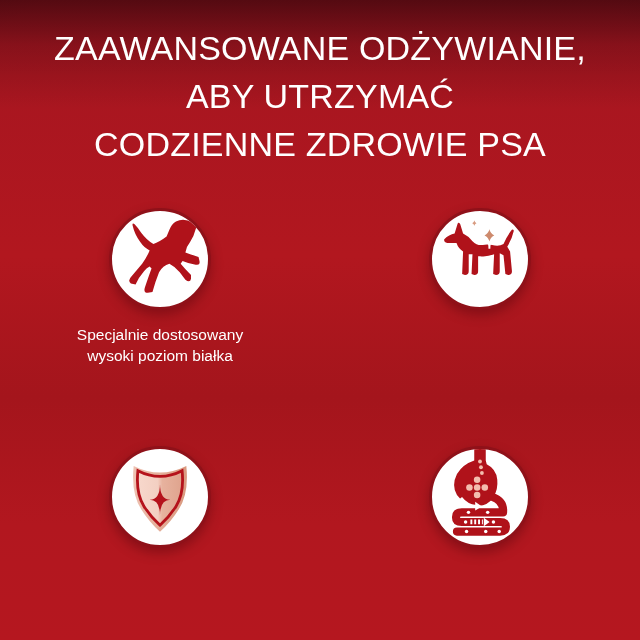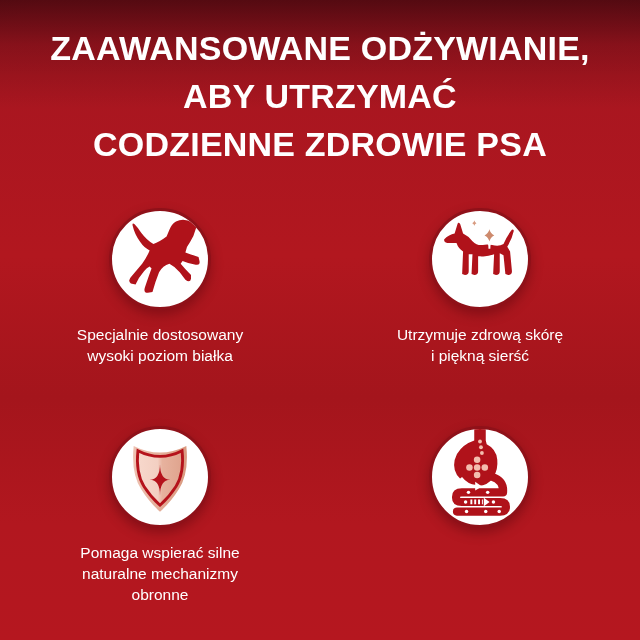--- a/index.html
+++ b/index.html
@@ -15,30 +15,30 @@
     position:absolute;inset:0;pointer-events:none;
     background:
       linear-gradient(180deg,rgba(30,2,5,.55) 0%,rgba(30,2,5,.20) 7%,rgba(0,0,0,0) 17%),
       radial-gradient(140% 120% at 50% 55%, rgba(0,0,0,0) 55%, rgba(30,0,4,.38) 100%);
   }
   .title{
     position:relative;
     margin:0;padding-top:24px;
     text-align:center;
     color:#ffffff;
-    font-size:34px;line-height:48px;font-weight:700;
+    font-size:34px;line-height:48px;font-weight:400;
     letter-spacing:.2px;
     white-space:pre-line;
   }
   .features{
     position:relative;
     margin-top:40px;
     display:grid;
     grid-template-columns:320px 320px;
-    row-gap:60px;
+    row-gap:80px;
   }
   .feature{
     display:flex;flex-direction:column;align-items:center;
   }
   .icon-circle{
     box-sizing:border-box;
     width:102px;height:102px;border-radius:50%;
     background:#ffffff;
     border:3px solid #8f1119;
     box-shadow:0 5px 12px rgba(60,4,8,.35);
@@ -88,22 +88,20 @@
             Q38 26 42 31 Q47 36 53 35 Q57 34 63 35 Q70 37 75 34
             Q78 27 83 20 Q85 17 86 20 Q84 29 79 37 L82 42
             L84 63 Q84 67 80 67 L77 66 L75 46 L71 44
             L71 63 Q71 67 67 67 L64 66 L65 45 Q57 48 50 47 L48 47
             L48 63 Q48 67 44 67 L41 66 L42 45 L38 45
             L38 63 Q38 67 34 67 L31 66 L32 42 Q27 39 25 33 Q20 33 15 33 Q11 32 12 29 Z"></path>
           <path fill="#d89b80" stroke="#ffffff" stroke-width="2" d="M44 4 Q44 12 50 12 Q44 12 44 20 Q44 12 38 12 Q44 12 44 4 Z"></path>
           <path fill="#cd8a6d" stroke="#ffffff" stroke-width="2" d="M60 11 Q60 25 70 25 Q60 25 60 39 Q60 25 50 25 Q60 25 60 11 Z"></path>
         </svg>
       </div>
-      <p class="caption">Utrzymuje zdrową skórę
-i piękną sierść</p>
     </div>
 
     <div class="feature">
       <div class="icon-circle">
         <svg width="94" height="94" viewBox="0 0 100 100" aria-hidden="true">
           <defs>
             <linearGradient id="shOuter" x1="0" y1="0" x2="1" y2="0">
               <stop offset="0" stop-color="#eec2b2"></stop>
                 <stop offset="1" stop-color="#d9997f"></stop>
             </linearGradient>
@@ -113,23 +111,20 @@
               <stop offset="0.55" stop-color="#e7b29e"></stop>
                 <stop offset="1" stop-color="#dfa38d"></stop>
             </linearGradient>
           </defs>
           <path fill="url(#shOuter)" d="M22 17 Q36 24 50 24 Q64 24 78 17 Q81 46 70 63 Q62 76 50 87
             Q38 76 30 63 Q19 46 22 17 Z"></path>
           <path fill="url(#shInner)" stroke="#b5121b" stroke-width="3" d="M26.5 22 Q38 28 50 28 Q62 28 73.5 22 Q76 46 67 60 Q60 71 50 80 Q40 71 33 60 Q24 46 26.5 22 Z"></path>
           <path fill="#b5121b" d="M50 36 Q50 53 61 53 Q50 53 50 70 Q50 53 39 53 Q50 53 50 36 Z"></path>
         </svg>
       </div>
-      <p class="caption">Pomaga wspierać silne
-naturalne mechanizmy
-obronne</p>
     </div>
 
     <div class="feature">
       <div class="icon-circle">
         <svg width="96" height="96" viewBox="0 0 100 100" aria-hidden="true">
 
           <path fill="#b0121a" d="M44 0 L44 12 Q32 16 26 26 Q20 38 26 48 Q33 58 46 59 Q58 60 64 50
             Q69 42 68 32 Q67 21 57 16 L56 12 L56 0 Z"></path>
 
           <path fill="none" stroke="#b0121a" stroke-width="8.5" stroke-linecap="round" stroke-linejoin="round" d="M63 50 Q75 54 74 66 L31 66 Q25 66 25 71 Q25 76 31 76 L71 76 Q77 76 77 81 Q77 86 71 86 L26 86"></path>

